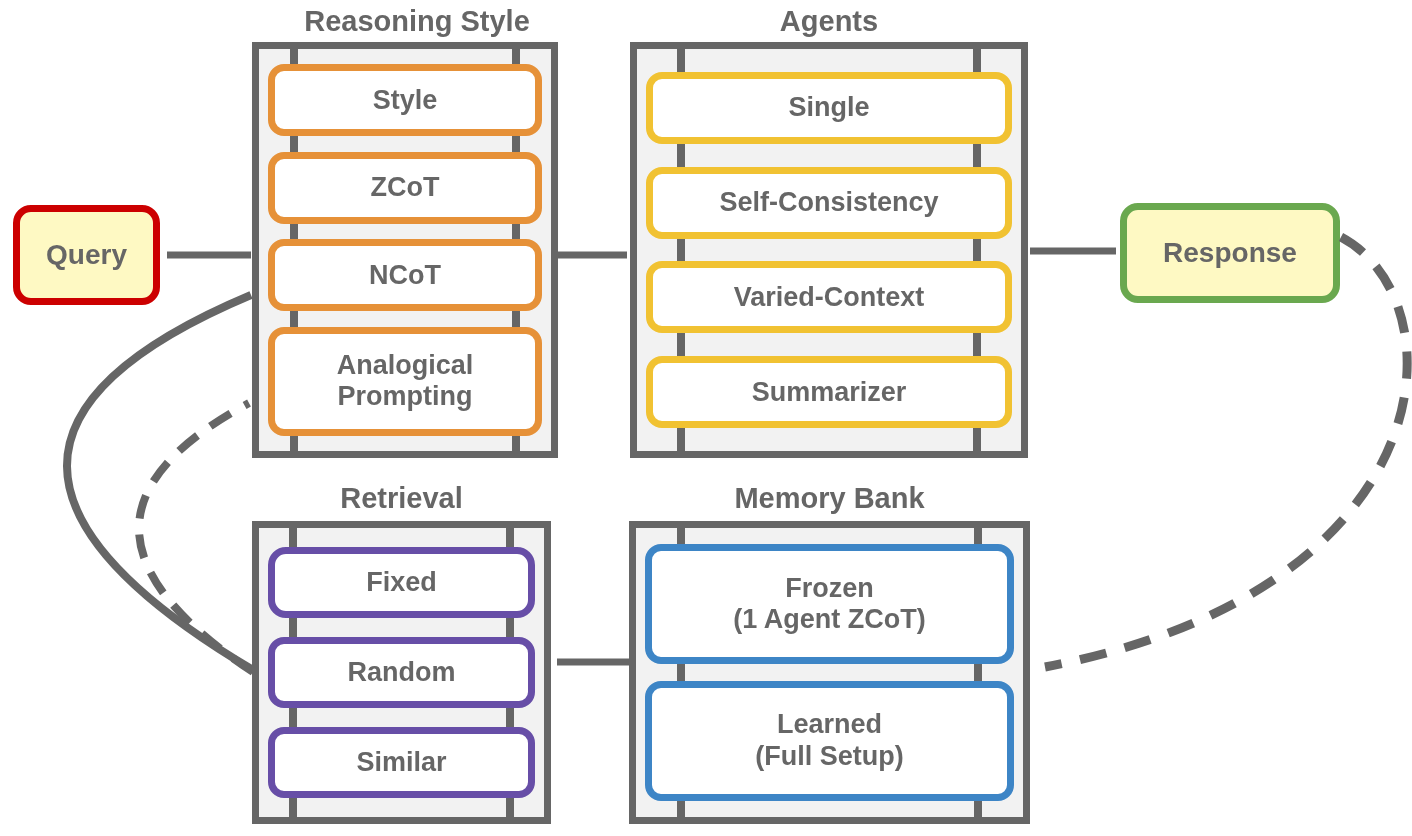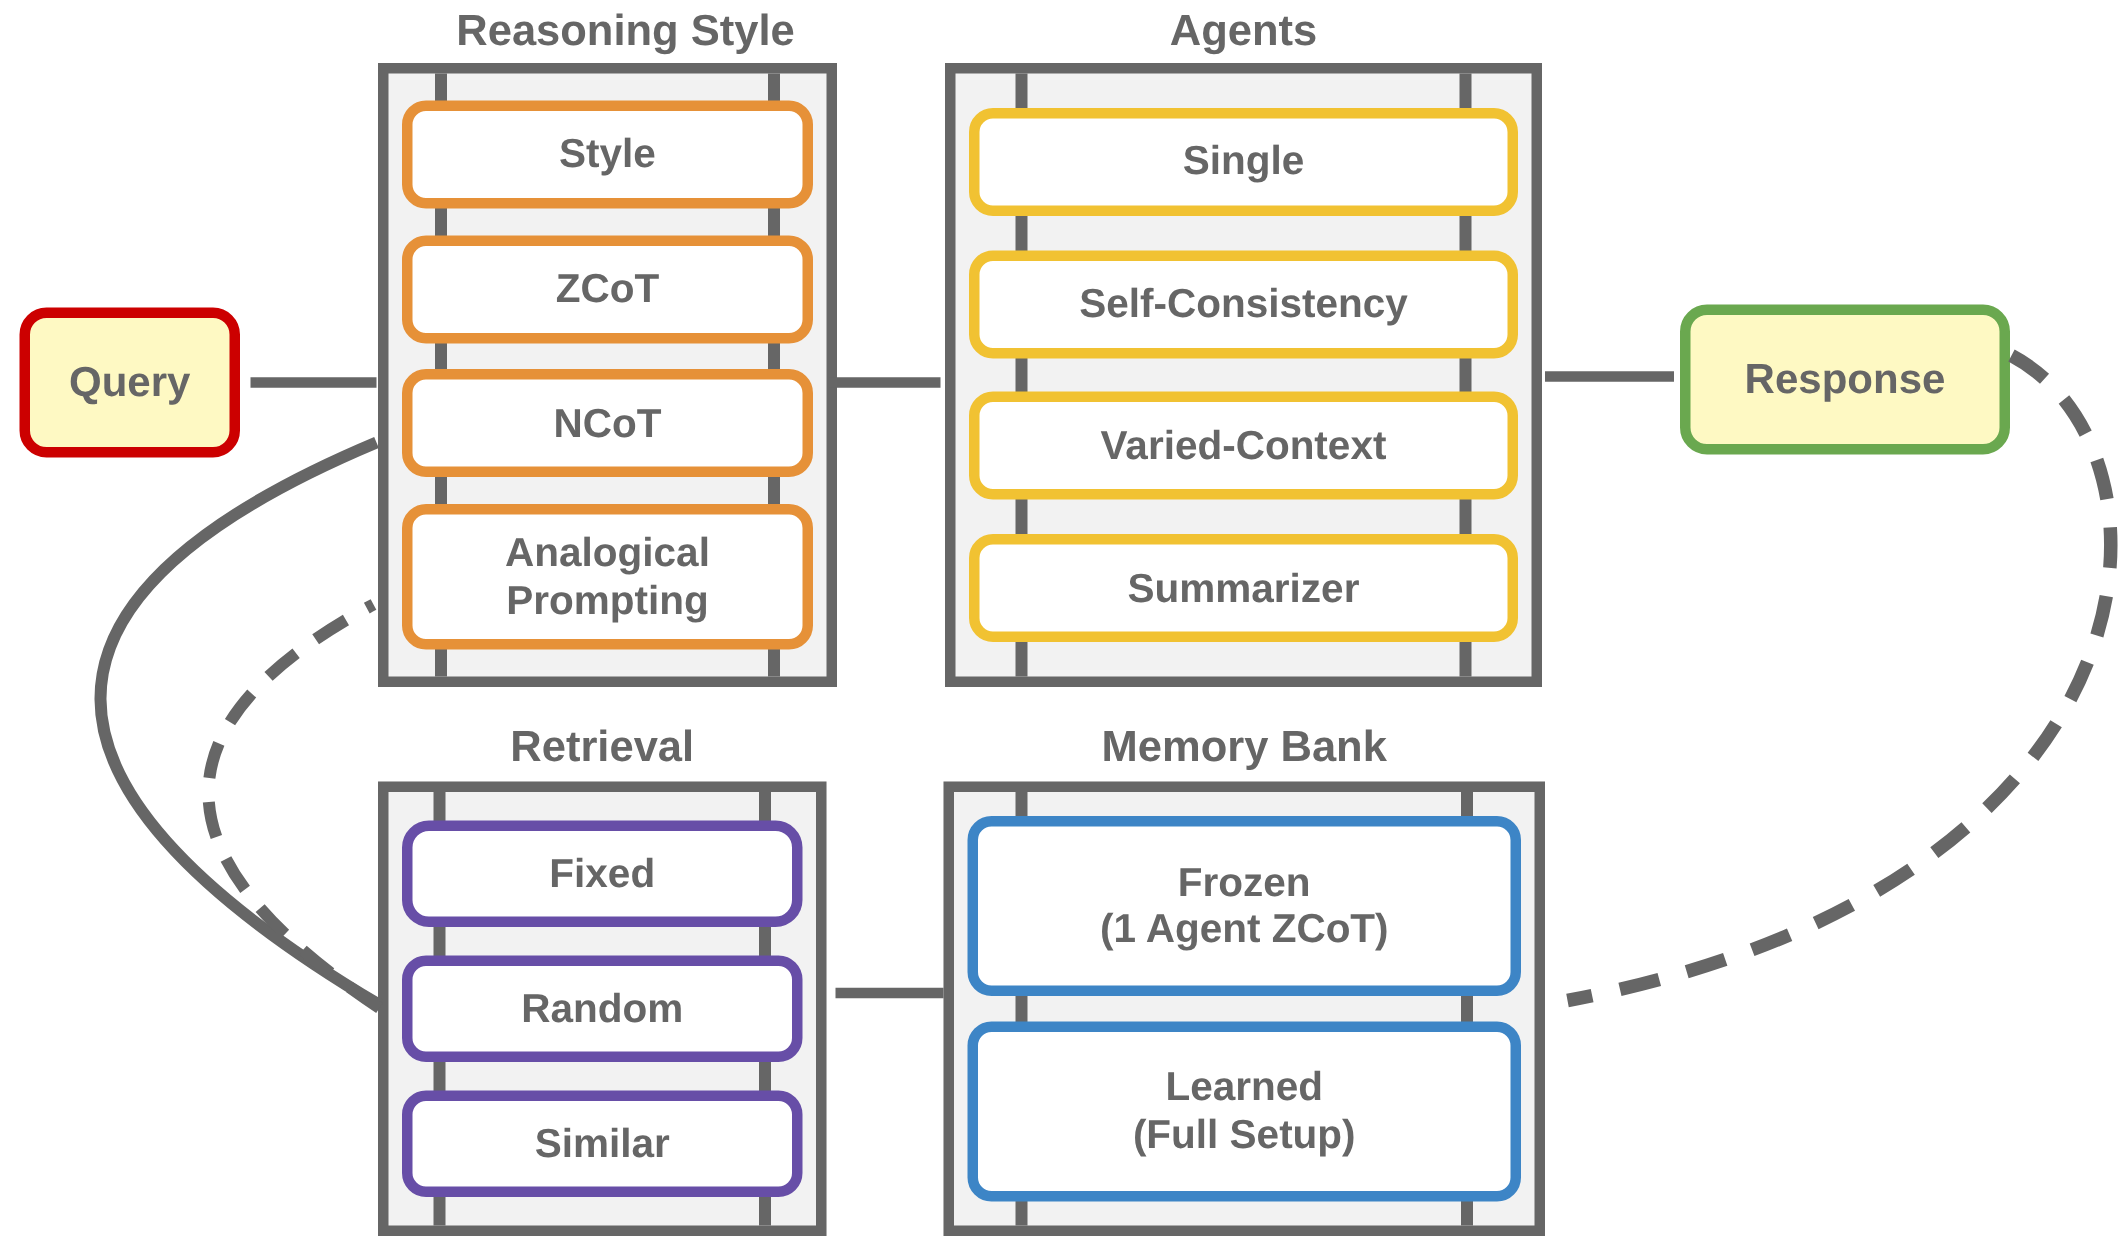--- a/index.html
+++ b/index.html
@@ -28,21 +28,21 @@
   .nodes{
     position:absolute;inset:0;display:flex;flex-direction:column;
     align-items:center;justify-content:space-evenly;z-index:2;
   }
   .node{
     background:#fff;border:7px solid;border-radius:16px;box-sizing:border-box;
     width:calc(100% - 18px);display:flex;flex-direction:column;align-items:center;
     justify-content:center;font-weight:bold;font-size:27px;text-align:center;
     line-height:1.16;
   }
-  .h72{height:72px;} .h85{height:97px;} .h71{height:71px;} .h120{height:120px;}
+  .h72{height:72px;} .h85{height:109px;} .h71{height:71px;} .h120{height:120px;}
   .terminal{
     position:absolute;background:#fef9c3;border:7px solid;border-radius:18px;
     box-sizing:border-box;display:flex;align-items:center;justify-content:center;
     font-weight:bold;font-size:28px;z-index:20;
   }
 </style>
 </head>
 <body>
 
 <div class="canvas">

